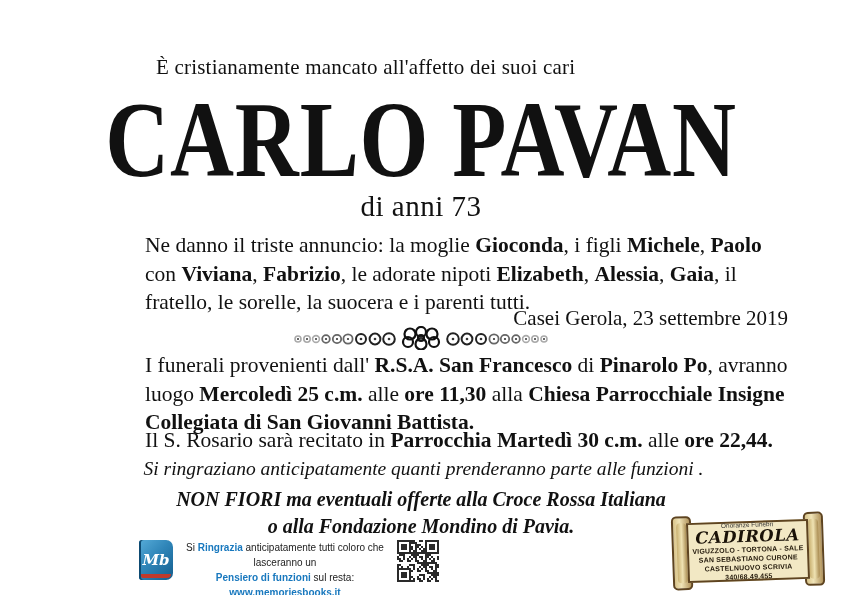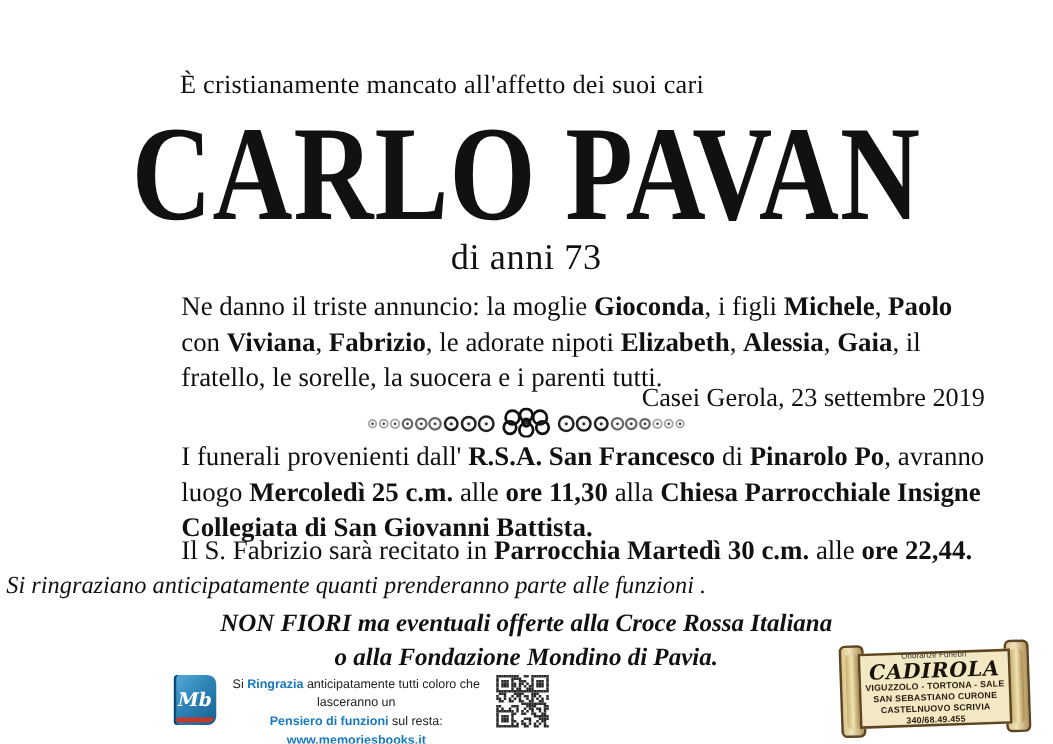--- a/index.html
+++ b/index.html
@@ -5,21 +5,21 @@
   html,body{margin:0;padding:0;background:#ffffff;}
   .page{
     position:relative;
     width:842px;height:595px;
     background:#ffffff;
     overflow:hidden;
     font-family:"Liberation Serif", serif;
     color:#111;
   }
   .intro{
-    position:absolute;left:144px;top:55px;
+    position:absolute;left:156px;top:55px;
     font-size:21px;letter-spacing:.2px;
   }
   .quote{
     position:absolute;right:8px;top:36px;width:268px;
     text-align:center;
     font-family:"DejaVu Serif", serif;
     font-style:italic;font-weight:bold;
     font-size:16.5px;line-height:1.35;
   }
   .title{
@@ -46,21 +46,21 @@
     position:absolute;right:54px;top:306px;
     font-size:21px;
   }
   .ornament{
     position:absolute;left:0;right:0;top:326px;text-align:center;
   }
   .funeral{top:351px;}
   .rosary{top:426px;}
   .thanks{
     position:absolute;left:5px;right:0;top:458px;
-    text-align:left;font-style:italic;font-size:19.5px;
+    text-align:center;font-style:italic;font-size:19.5px;
   }
   .flowers{
     position:absolute;left:0;right:0;top:486px;
     text-align:center;font-style:italic;font-weight:bold;
     font-size:20px;line-height:1.35;
   }
   .b{font-weight:bold;}
   .blue{color:#1878be;}
   .bold{font-weight:bold;}
 
@@ -210,21 +210,21 @@
           <circle cx="226" cy="13" r="1.1"></circle>
         <circle cx="236" cy="13" r="1"></circle>
           <circle cx="245" cy="13" r="1"></circle>
           <circle cx="254" cy="13" r="1"></circle>
       </g>
     </svg>
   </div>
 
   <div class="para funeral"><span>I funerali provenienti dall' </span><span class="b">R.S.A. San Francesco</span><span> di </span><span class="b">Pinarolo Po</span><span>, avranno luogo </span><span class="b">Mercoledì 25 c.m.</span><span> alle </span><span class="b">ore 11,30</span><span> alla </span><span class="b">Chiesa Parrocchiale Insigne Collegiata di San Giovanni Battista.</span></div>
 
-  <div class="para rosary"><span>Il S. Fabrizio sarà recitato in </span><span class="b">Parrocchia Martedì 30 c.m.</span><span> alle </span><span class="b">ore 22,44.</span></div>
+  <div class="para rosary"><span>Il S. Rosario sarà recitato in </span><span class="b">Parrocchia Martedì 30 c.m.</span><span> alle </span><span class="b">ore 22,44.</span></div>
 
   <div class="thanks">Si ringraziano anticipatamente quanti  prenderanno parte alle funzioni .</div>
 
   <div class="flowers">
     <div>NON FIORI ma eventuali offerte alla Croce Rossa Italiana</div>
     <div>o alla Fondazione Mondino di Pavia.</div>
   </div>
 
   <div class="foot-left">
     <div class="mb-book">

